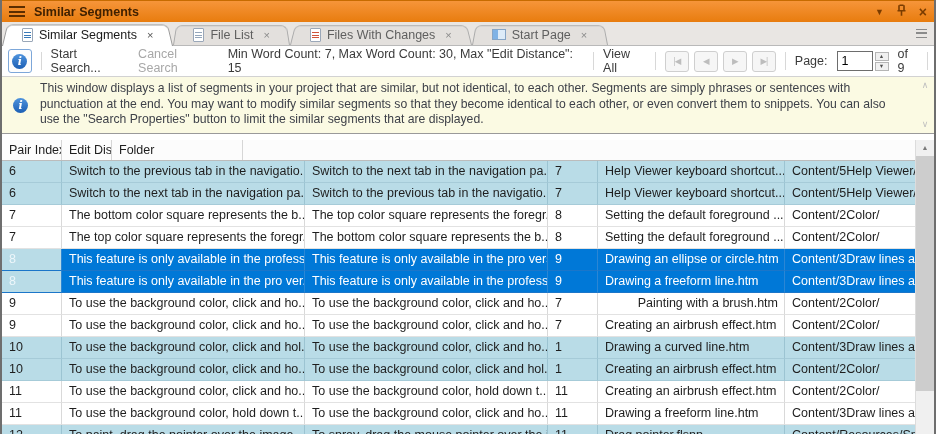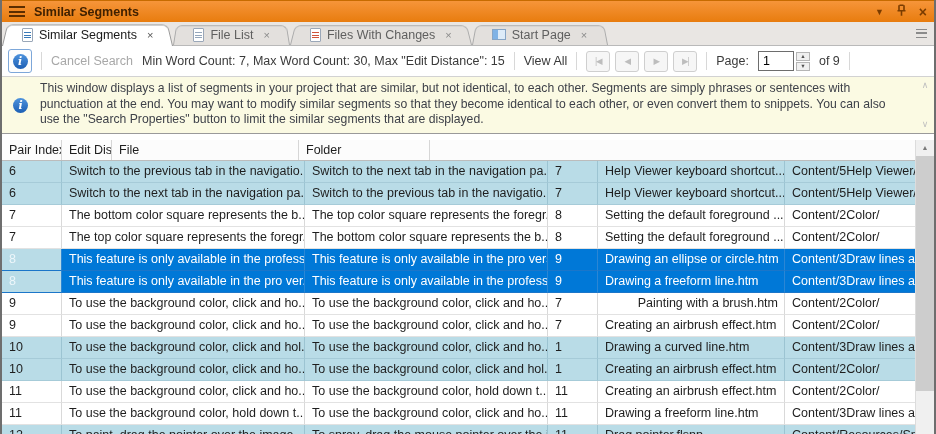--- a/index.html
+++ b/index.html
@@ -144,20 +144,21 @@
     <div class="tablist-btn">
       <span class="bars"></span>
     </div>
   </div>
 
   <div class="toolbar">
     <span class="info-btn">
       <span class="info-circle">i</span>
     </span>
     <span class="sep"></span>
+    <span class="btn-text">Start Search...</span>
     <span class="btn-text disabled">Cancel Search</span>
     <span>Min Word Count: 7, Max Word Count: 30, Max "Edit Distance": 15</span>
     <span class="sep"></span>
     <span class="btn-text">View All</span>
     <span class="sep"></span>
     <span class="navgroup">
       <span class="navbtn">|◀</span>
       <span class="navbtn">◀</span>
       <span class="navbtn">▶</span>
       <span class="navbtn">▶|</span>
@@ -182,21 +183,20 @@
     </div>
   </div>
 
   <div class="gap"></div>
 
   <div class="table-area">
     <div class="table-main">
       <div class="thead">
           <div class="th" style="width: 60px;">Pair Index</div>
           <div class="th" style="width: 50px;">Edit Distance</div>
-          <div class="th" style="width: 187px;">File</div>
           <div class="th" style="width: 131px;">Folder</div>
         </div>
       <div class="tbody">
           <div class="tr blue">
             <div class="td col-pair" style="width: 60px;">6</div>
             <div class="td col-segment1" style="width: 243px;">Switch to the previous tab in the navigatio...</div>
             <div class="td col-segment2" style="width: 243px;">Switch to the next tab in the navigation pa...</div>
             <div class="td col-edit_distance" style="width: 50px;">7</div>
             <div class="td col-file" style="width: 187px;">Help Viewer keyboard shortcut...</div>
             <div class="td col-folder" style="width: 131px;">Content/5Help Viewer/</div>

